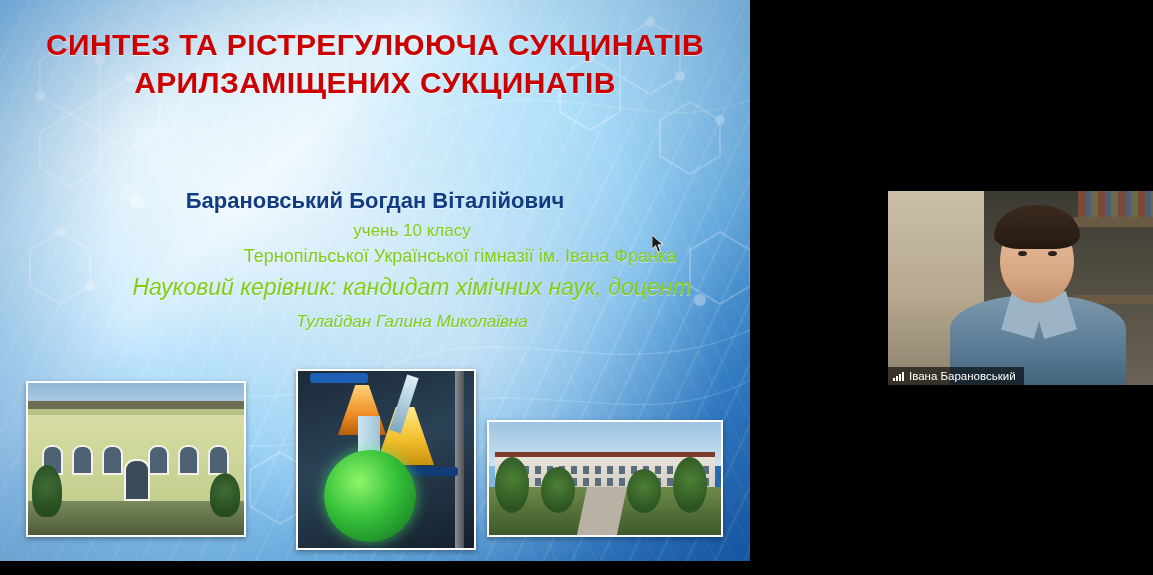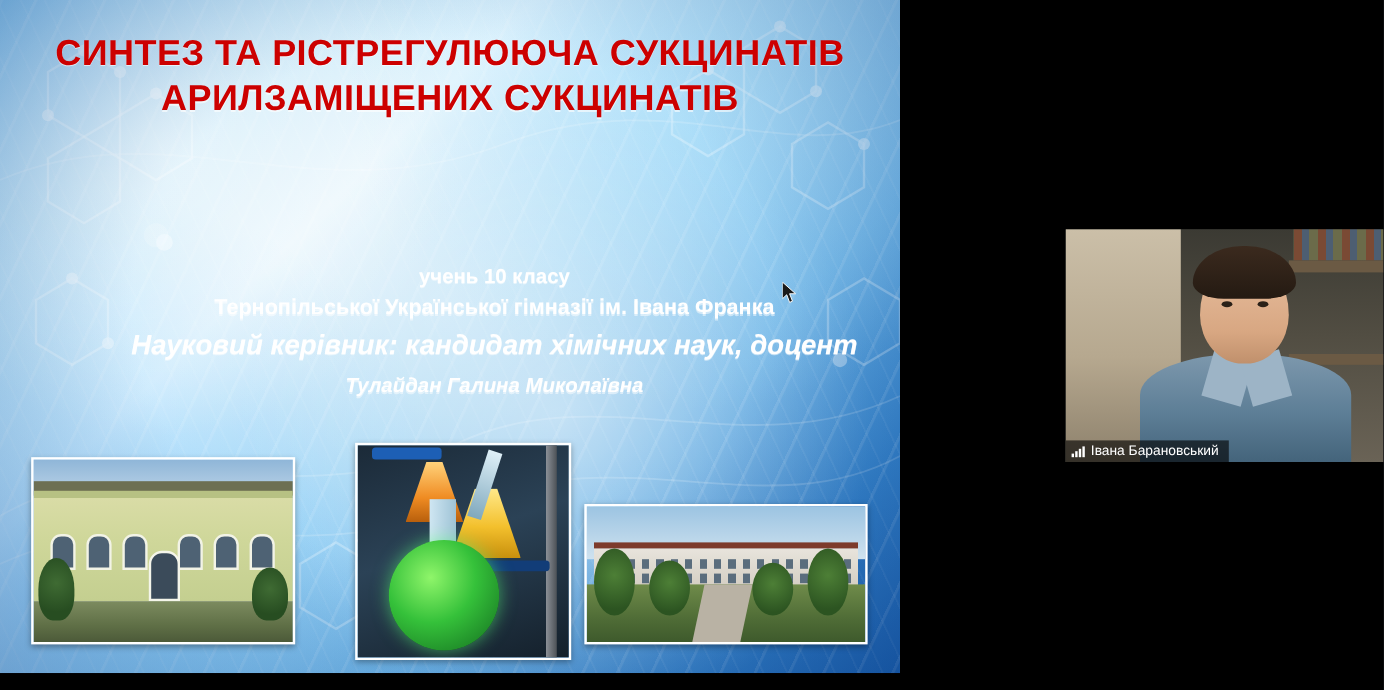--- a/index.html
+++ b/index.html
@@ -88,26 +88,26 @@
     color: #123c82;
     font-weight: bold;
     font-size: 22px;
     text-shadow: 0 1px 0 rgba(255,255,255,0.55);
   }
   .slide-line {
     position: absolute;
     left: 0;
     width: 824px;
     text-align: center;
-    color: #ffffff;
-    font-weight: bold;
+    color: #84cc16;
+    font-weight: normal;
     text-shadow: 0 1px 0 rgba(255,255,255,0.5);
   }
   .slide-class { top: 221px; font-size: 17px; }
-  .slide-school { top: 246px; font-size: 18px; }
+  .slide-school { top: 246px; font-size: 18px; margin-left: 48px; }
   .slide-adviser { top: 274px; font-size: 23px; font-style: italic; }
   .slide-adviser-name { top: 300px; font-size: 17px; font-style: italic; margin-top: 12px; }
   .slide-institution { top: 325px; font-size: 17px; font-style: italic; }
 
   .watermark {
     position: absolute;
     left: 300px;
     top: 360px;
     width: 330px;
     height: 120px;
@@ -355,20 +355,21 @@
         <path d="M0,150 C140,90 260,180 420,120 C560,68 650,140 750,100"></path>
       </g>
     </svg>
 
     <div class="slide-streaks"></div>
     <div class="slide-vignette"></div>
 
     <div class="slide-content">
       <div class="slide-title">СИНТЕЗ ТА РІСТРЕГУЛЮЮЧА СУКЦИНАТІВ АРИЛЗАМІЩЕНИХ СУКЦИНАТІВ</div>
 
+      <div class="slide-author">Барановський Богдан Віталійович</div>
       <div class="slide-line slide-class">учень 10 класу</div>
       <div class="slide-line slide-school">Тернопільської Української гімназії ім. Івана Франка</div>
       <div class="slide-line slide-adviser">Науковий керівник:  кандидат хімічних наук, доцент</div>
       <div class="slide-line slide-adviser-name">Тулайдан Галина Миколаївна</div>
 
       <div class="watermark">naurok</div>
 
       <div class="photo photo-1">
         <div class="ph1-sky"></div>
         <div class="ph1-roof"></div>

